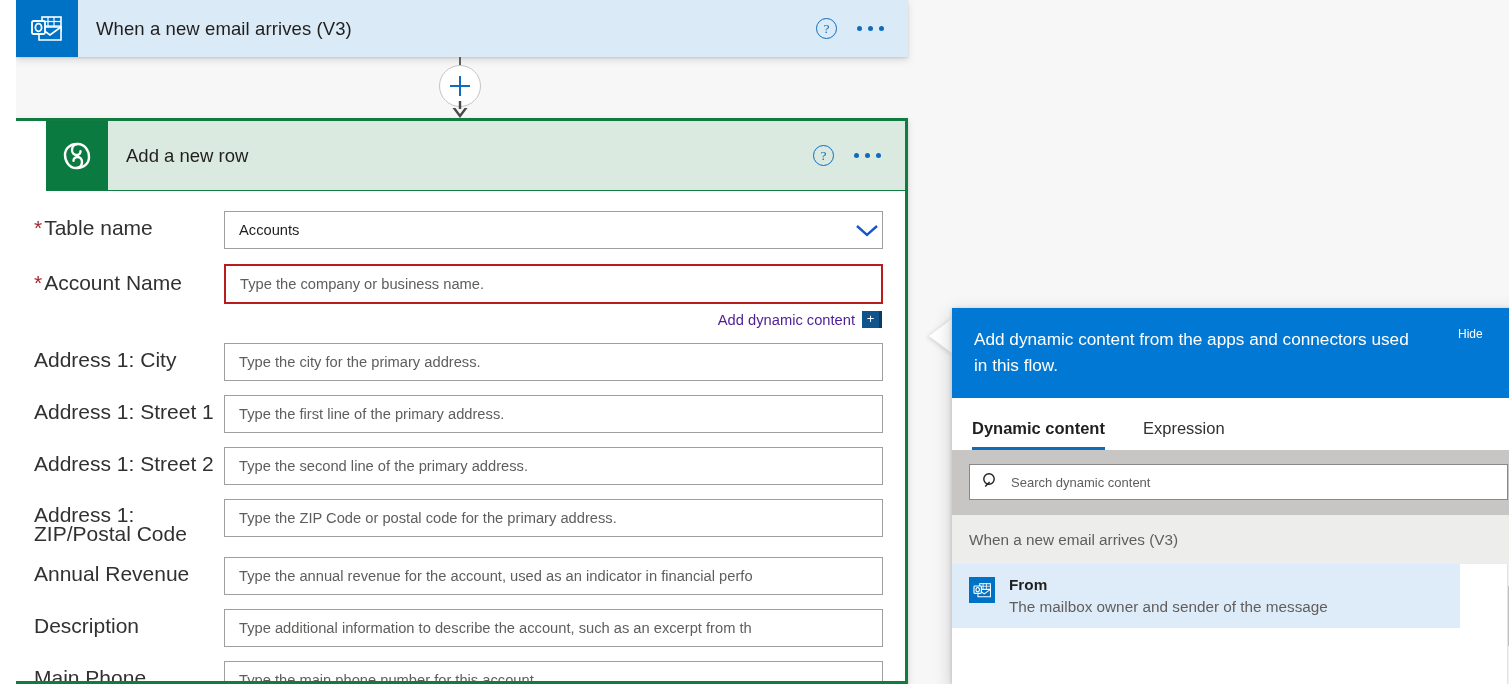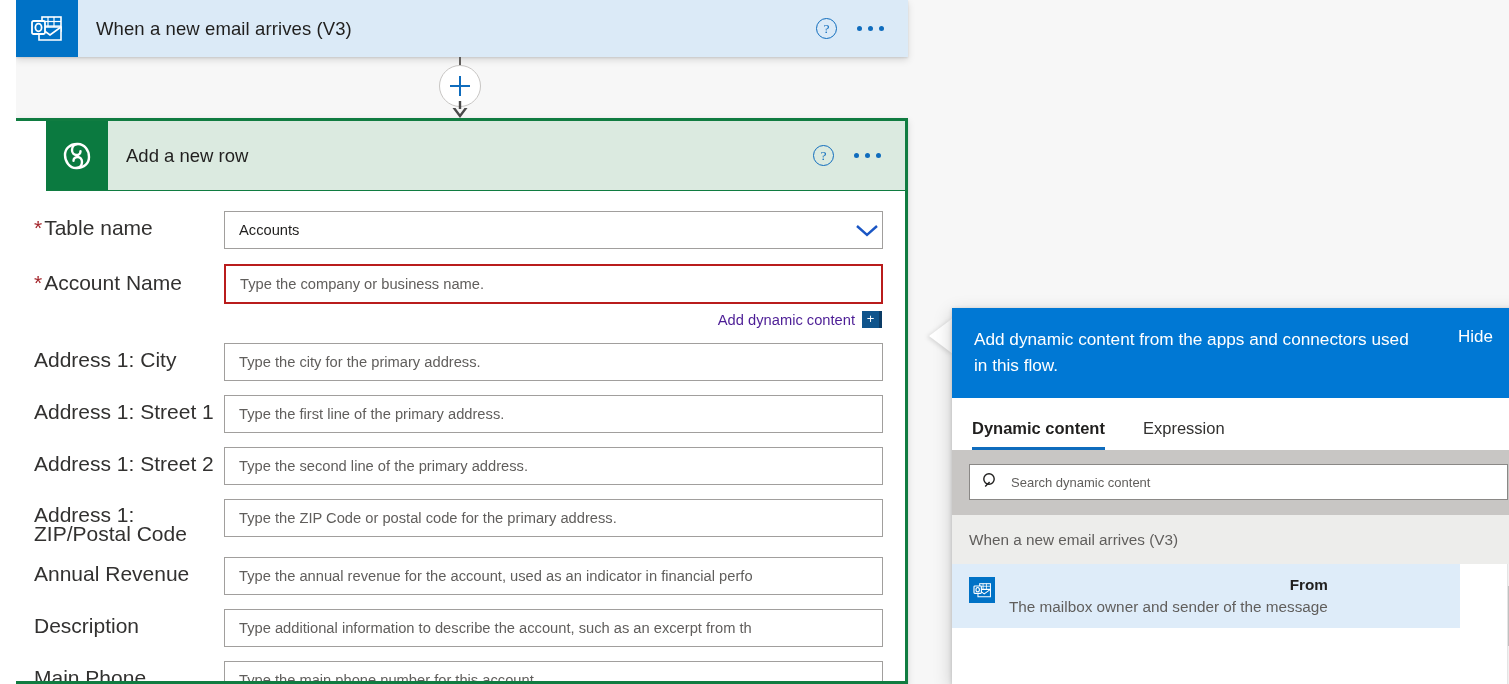--- a/index.html
+++ b/index.html
@@ -267,21 +267,21 @@
   }
   #flyout-header .ftext {
     color: #ffffff;
     font-size: 17.2px;
     line-height: 26px;
     flex: 1 1 auto;
     max-width: 452px;
   }
   #flyout-header .fhide {
     color: #ffffff;
-    font-size: 17px;
+    font-size: 12px;
     cursor: pointer;
     padding-top: 1px;
     white-space: nowrap;
   }
   #flyout-tabs {
     display: flex;
     align-items: flex-end;
     gap: 38px;
     padding: 16px 22px 0 20px;
     height: 52px;
@@ -330,21 +330,20 @@
   }
   .dyn-item {
     background: #deecf9;
     display: flex;
     align-items: flex-start;
     gap: 14px;
     padding: 10px 16px 10px 17px;
     width: 508px;
     box-sizing: border-box;
     cursor: pointer;
-    text-align: right;
   }
   .dyn-item .ico {
     width: 26px; height: 26px;
     background: #0072c6;
     flex: 0 0 26px;
     display: flex; align-items: center; justify-content: center;
     margin-top: 3px;
   }
   .dyn-item .txt .t1 {
     font-size: 15.3px;

